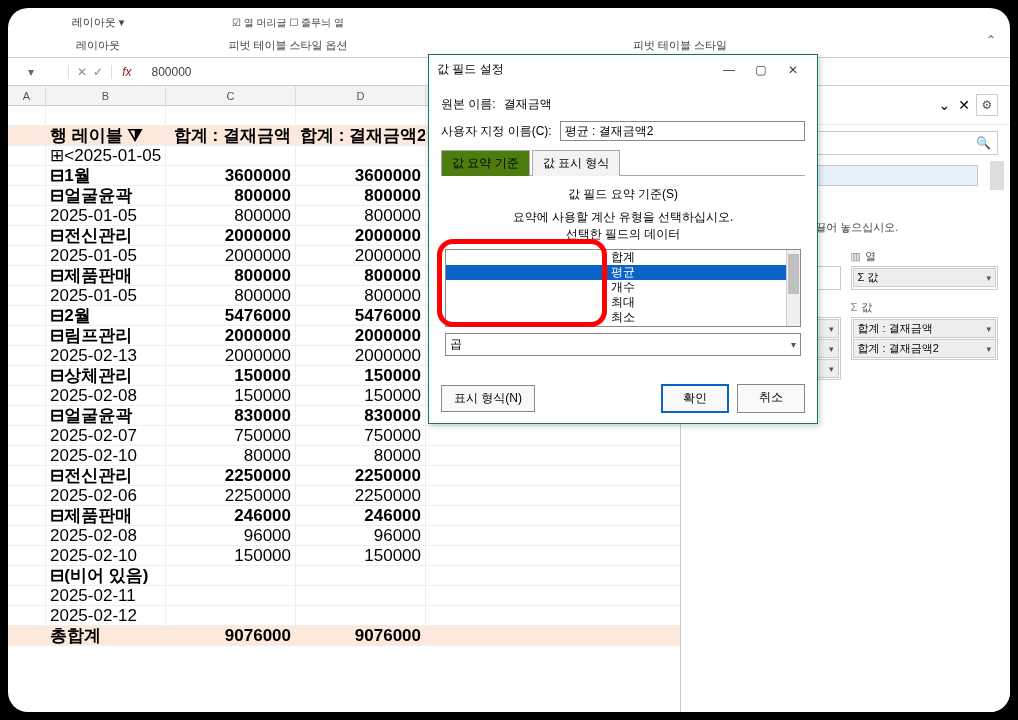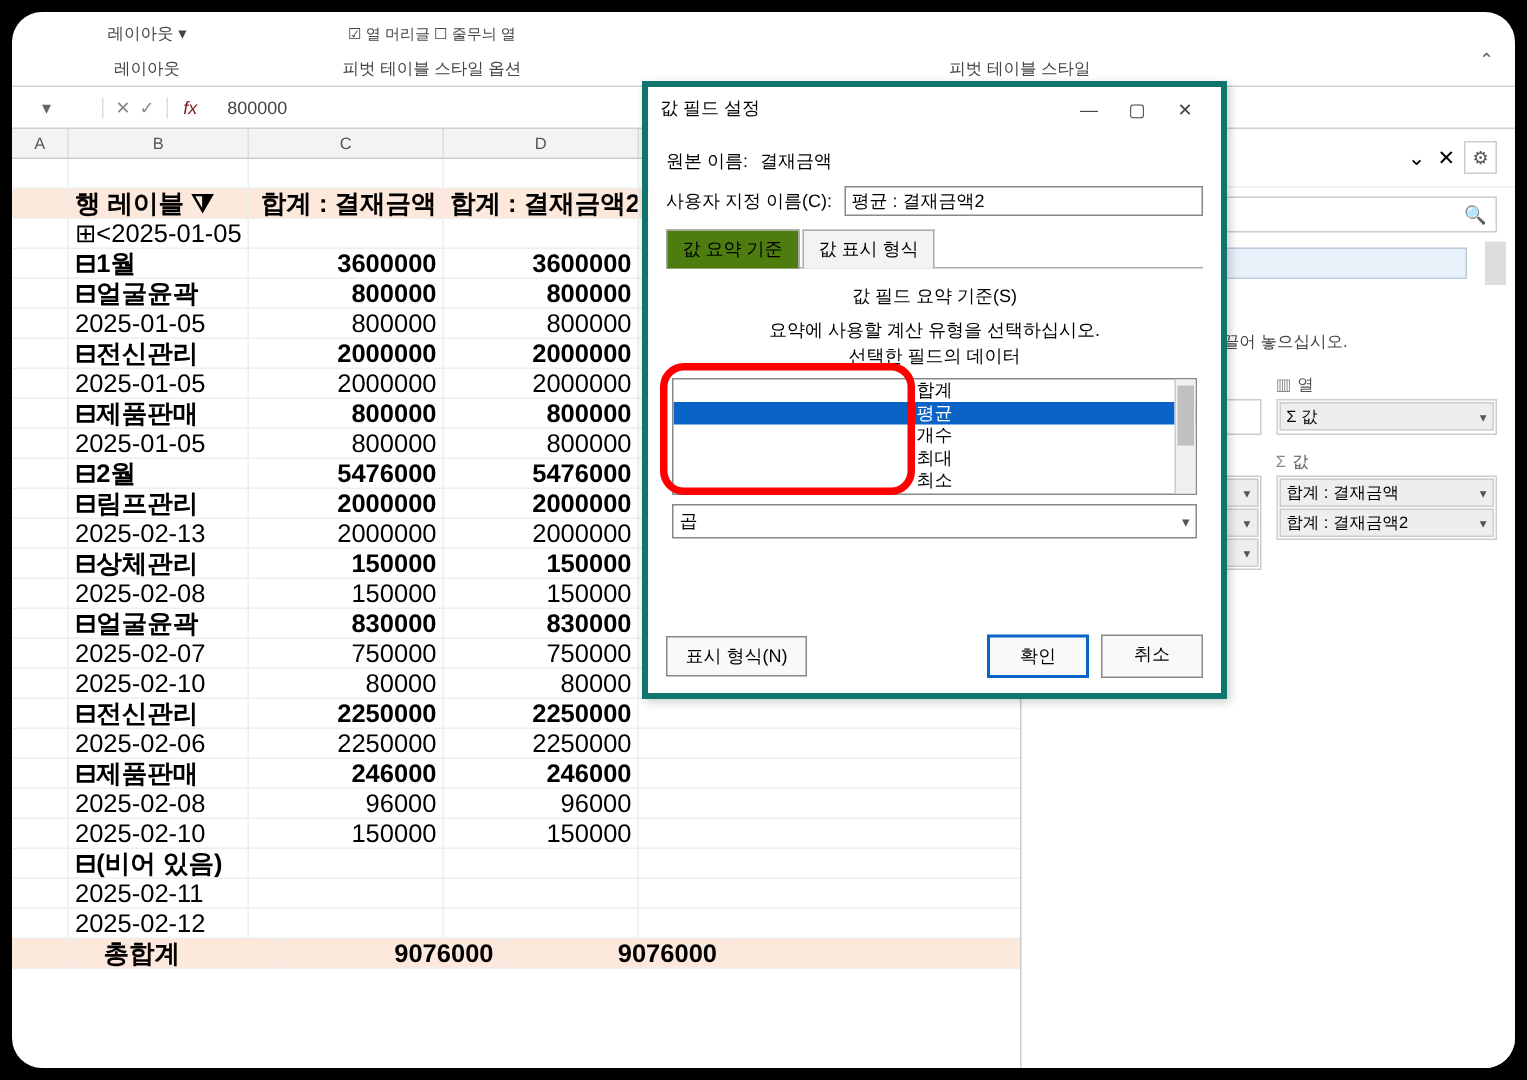--- a/index.html
+++ b/index.html
@@ -25,58 +25,58 @@
 .main { display: flex; height: calc(100% - 78px); }
 .sheet-area { flex: 1; display: flex; flex-direction: column; }
 .col-headers { display: flex; height: 20px; background: #f3f3f3; border-bottom: 1px solid #ccc; font-size: 11px; color: #555; }
 .col-headers div { text-align: center; border-right: 1px solid #ddd; line-height: 20px; }
 .colA { width: 38px; } .colB { width: 120px; } .colC { width: 130px; } .colD { width: 130px; }
 .grid { flex: 1; overflow: auto; font-size: 17px; }
 .row { display: flex; height: 20px; border-bottom: 1px solid #eee; }
 .row .cell { border-right: 1px solid #eee; padding: 0 4px; line-height: 20px; white-space: nowrap; overflow: hidden; }
 .cA { width: 38px; } .cB { width: 120px; } .cC { width: 130px; text-align: right; } .cD { width: 130px; text-align: right; }
 .hdr { background: #fce9db; font-weight: bold; }
-.total { background: #fce9db; font-weight: bold; gap: 19px; }
+.total { background: #fce9db; font-weight: bold; }
 .bold { font-weight: bold; }
 
 
 .field-pane { width: 330px; border-left: 1px solid #ccc; background: #fff; font-size: 12px; display: flex; flex-direction: column; }
 .fp-top { padding: 8px 12px; display:flex; justify-content:space-between; align-items:center; border-bottom:1px solid #eee;}
 .gear { width:22px; height:22px; border:1px solid #ccc; text-align:center; line-height:20px; font-size:12px; color:#555;}
 .fp-search { margin:6px 12px; border:1px solid #ccc; height:24px; display:flex; align-items:center; justify-content:flex-end; padding:0 6px; color:#888;}
 .fp-fieldrow { margin:4px 12px; padding:2px 4px; background:#e8f0fa; border:1px solid #bcd; font-size:11px;}
 .fp-drag-hint { padding:10px 12px; color:#444; font-size:11px; }
 .fp-areas { display:grid; grid-template-columns:1fr 1fr; gap:6px 10px; padding:0 12px 12px; }
 .fp-area-label { font-size:11px; color:#555; padding:4px 0 2px; }
 .fp-area-label .ico { margin-right:4px; color:#888; }
 .fp-well { border:1px solid #ccc; min-height:24px; background:#fff; }
 .fp-item { background:#eee; border:1px solid #ccc; font-size:11px; padding:1px 4px; margin:1px; display:flex; justify-content:space-between; align-items:center;}
 .fp-item .caret { font-size:9px; color:#555; }
 
 
-.dialog { position:absolute; left:420px; top:46px; width:390px; background:#fff; border:4px solid #0f766e; box-shadow:2px 2px 6px rgba(0,0,0,0.2); font-size:12px; z-index:50;}
+.dialog { position:absolute; left:420px; top:46px; width:390px; background:#fff; border:1px solid #0f766e; box-shadow:2px 2px 6px rgba(0,0,0,0.2); font-size:12px; z-index:50;}
 .dlg-title { display:flex; align-items:center; padding:6px 8px; }
 .dlg-title span { flex:1; }
 .dlg-title .winbtn { width:32px; text-align:center; color:#444; font-size:12px;}
 .dlg-body { padding: 4px 12px 8px; }
 .dlg-row { margin: 8px 0; display:flex; align-items:center; gap:8px;}
 .dlg-row input { flex:1; border:1px solid #888; padding:2px 4px; font-size:12px;}
 .dlg-tabs { display:flex; border-bottom:1px solid #aaa; margin-top:4px;}
 .dlg-tab { padding:4px 10px; border:1px solid #aaa; border-bottom:none; background:#f3f3f3; font-size:12px; margin-right:2px; position:relative; top:1px;}
 .dlg-tab.active { background:#4d7c0f; }
 .dlg-section { padding:10px 4px;text-align:center;}
 .dlg-listbox-wrap { position:relative; margin-top:6px;}
 .dlg-listbox { border:1px solid #888; height:78px; overflow:hidden; font-size:12px; }
 .dlg-listbox .opt { padding:0 4px; line-height:15px; }
 .dlg-listbox .opt.sel { background:#0a64c8; color:#fff; }
 .red-ring { position:absolute; border:5px solid #f00; border-radius:16px; pointer-events:none;}
 .dlg-combo { margin-top:6px; border:1px solid #888; display:flex; align-items:center; padding:2px 4px; justify-content:space-between;}
 .dlg-combo .caret { font-size:10px; color:#555;}
 .dlg-buttons { display:flex; justify-content:space-between; padding:10px 12px; align-items:center;}
-.btn { min-width:68px; padding:4px 12px; border:1px solid #888; background:#f9f9f9; font-size:12px; text-align:center;margin-top:36px;}
+.btn { min-width:68px; padding:4px 12px; border:1px solid #888; background:#f9f9f9; font-size:12px; text-align:center;}
 .btn.primary { border:2px solid #0a64c8; }
 .scrollbar-v { position:absolute; right:1px; top:1px; bottom:1px; width:14px; background:#f0f0f0; border-left:1px solid #ccc;}
 .scrollbar-v .thumb { position:absolute; left:1px; right:1px; height:40px; top:4px; background:#c0c0c0;}
 </style>
 </head>
 <body>
 <div class="frame">
 
 <div class="ribbon">
   <div class="ribbon-group g1">

